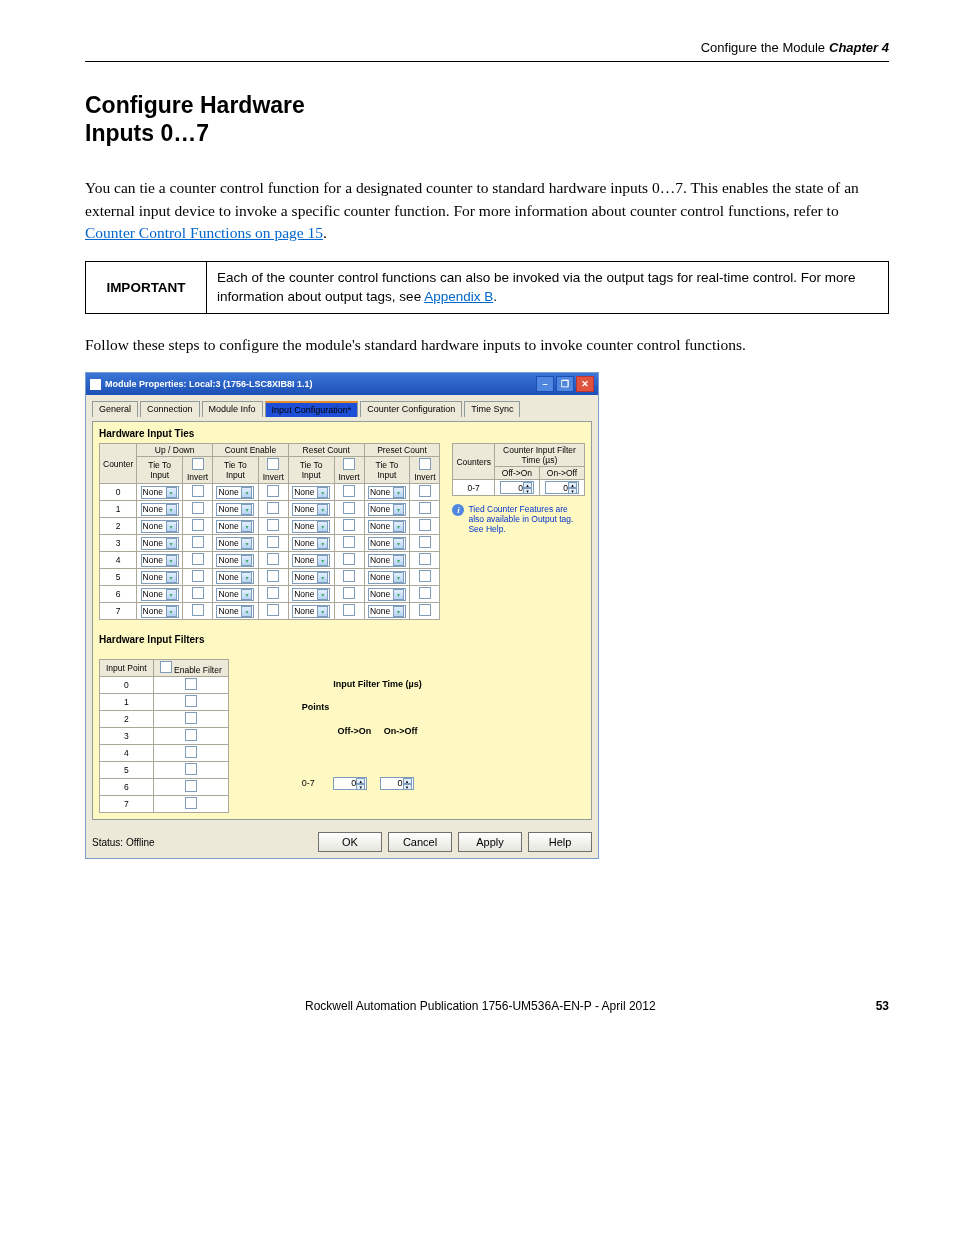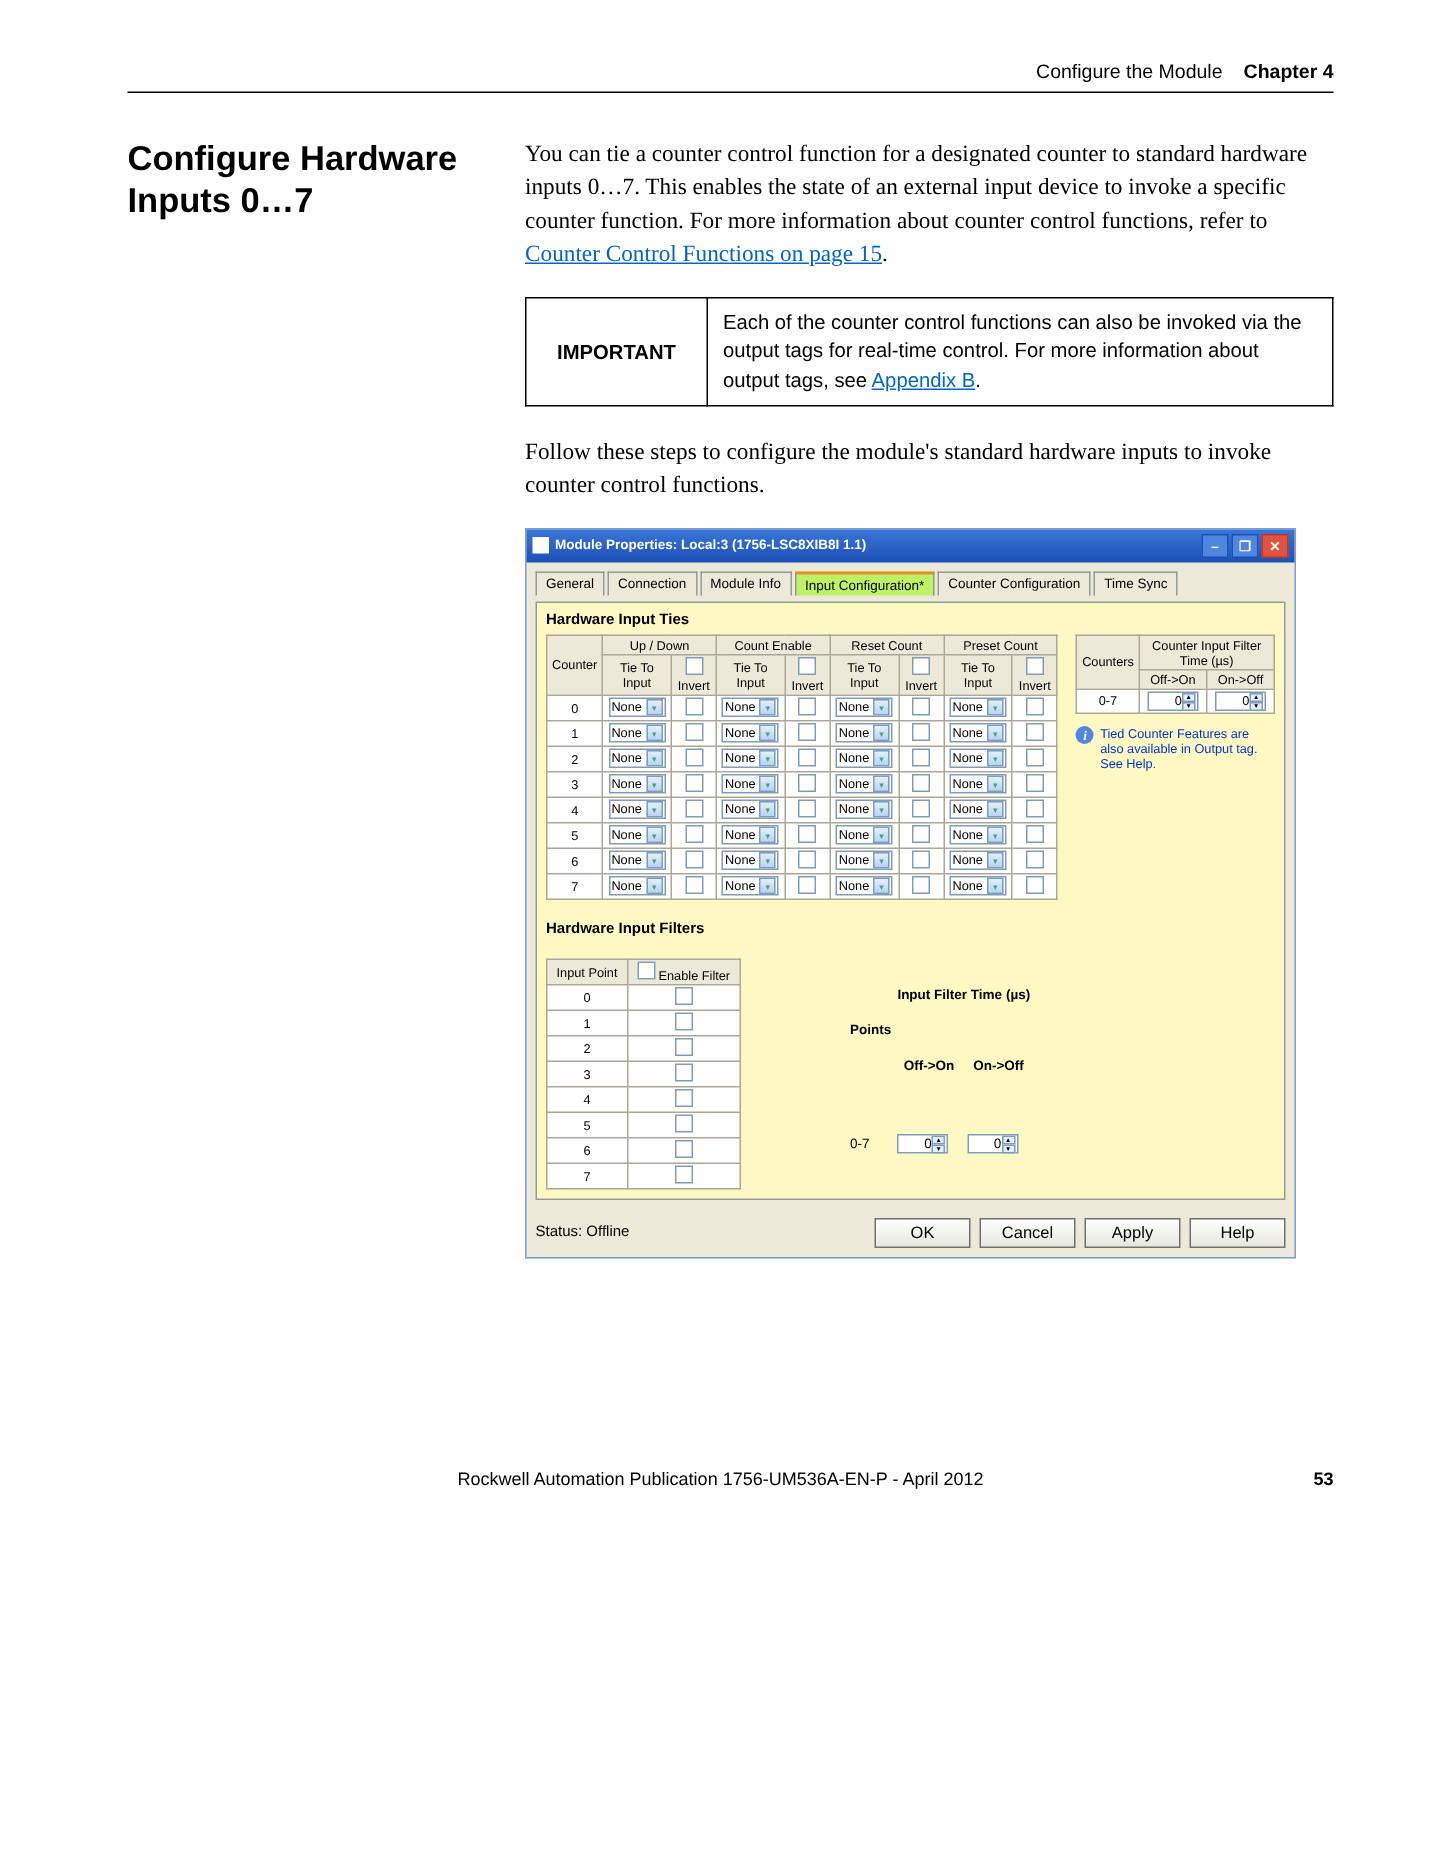--- a/index.html
+++ b/index.html
@@ -15,24 +15,25 @@
   }
   .header-bar {
     display: flex;
     justify-content: flex-end;
     align-items: baseline;
     border-bottom: 1px solid #000;
     padding-bottom: 6px;
     margin-bottom: 30px;
     font-size: 13px;
   }
-  .header-bar .chapter { font-weight: bold; margin-left: 14px; }
+  .header-bar .chapter { font-weight: bold; margin-left: 4px; font-style: italic; }
   .two-col {
     display: flex;
     gap: 30px;
+    flex-direction: column;
   }
   .left-col { width: 235px; flex-shrink: 0; }
   .right-col { flex: 1; }
   h1.section {
     font-size: 23px;
     font-weight: bold;
     margin: 0;
     line-height: 1.2;
   }
   p.body {
@@ -91,21 +92,21 @@
     display: flex; align-items: center; justify-content: center; color: #fff;
     font-size: 9px; font-weight: bold;
   }
   .ss-winbtn.close { background: #e0533f; border-color: #b33; }
   .ss-body { padding: 6px; }
   .tabs { display: flex; gap: 2px; margin-bottom: 4px; flex-wrap: wrap; }
   .tab {
     background: #ece9d8; border: 1px solid #919b9c; border-bottom: none;
     padding: 2px 6px; font-size: 9px; position: relative;
   }
-  .tab.active { background: #bef264; border-top: 2px solid #e68b2c; }
+  .tab.active { background: #1d4ed8; border-top: 2px solid #e68b2c; }
   .tab-panel {
     background: #fef9c3; border: 1px solid #919b9c; padding: 6px;
   }
   .h-label { font-weight: bold; font-size: 10px; margin-bottom: 4px; display: block; }
   .main-grid { display: flex; gap: 12px; }
   .hw-table { border-collapse: collapse; font-size: 8.5px; }
   .hw-table th, .hw-table td { border: 1px solid #aca899; padding: 1px 3px; text-align: center; background: #fff; }
   .hw-table th { background: #ece9d8; font-weight: normal; }
   .hw-table .group-hdr { background: #ece9d8; }
   .dd { width: 34px; height: 11px; border: 1px solid #7f9db9; background: #fff; display: inline-flex; align-items: flex-start; justify-content: space-between; padding: 0 1px; }

